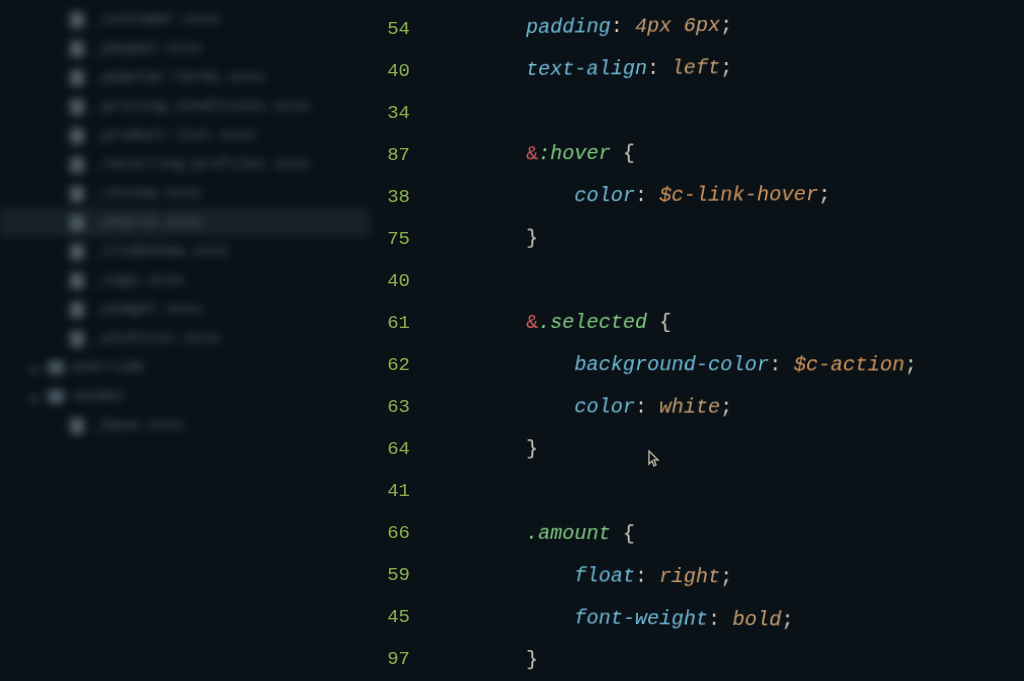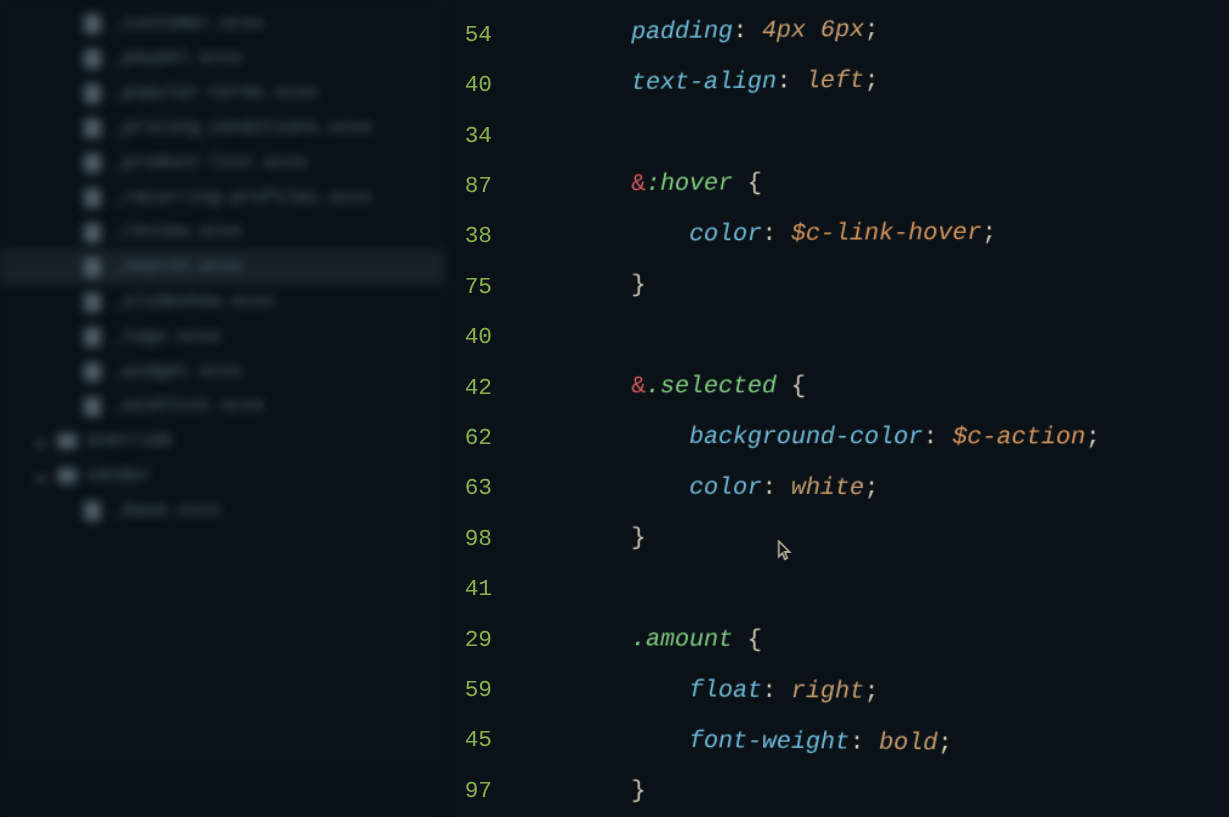--- a/index.html
+++ b/index.html
@@ -172,26 +172,26 @@
 </div>
 
 <div class="gutter" id="gutter">
     <div class="line-number">54</div>
     <div class="line-number">40</div>
     <div class="line-number">34</div>
     <div class="line-number">87</div>
     <div class="line-number">38</div>
     <div class="line-number">75</div>
     <div class="line-number">40</div>
-    <div class="line-number">42</div>
+    <div class="line-number">61</div>
     <div class="line-number">62</div>
     <div class="line-number">63</div>
-    <div class="line-number">98</div>
+    <div class="line-number">64</div>
     <div class="line-number">41</div>
-    <div class="line-number">29</div>
+    <div class="line-number">66</div>
     <div class="line-number">59</div>
     <div class="line-number">45</div>
     <div class="line-number">97</div>
   </div>
 
 <div class="editor" id="editor"><div class="code-line">        <span class="tok-prop">padding</span><span class="tok-punct">: </span><span class="tok-val">4px 6px</span><span class="tok-punct">;</span></div><div class="code-line">        <span class="tok-prop">text-align</span><span class="tok-punct">: </span><span class="tok-val">left</span><span class="tok-punct">;</span></div><div class="code-line">&nbsp;</div><div class="code-line">        <span class="tok-amp">&amp;</span><span class="tok-pseudo">:hover</span><span class="tok-punct"> {</span></div><div class="code-line">            <span class="tok-prop">color</span><span class="tok-punct">: </span><span class="tok-var">$c-link-hover</span><span class="tok-punct">;</span></div><div class="code-line">        <span class="tok-punct">}</span></div><div class="code-line">&nbsp;</div><div class="code-line">        <span class="tok-amp">&amp;</span><span class="tok-class">.selected</span><span class="tok-punct"> {</span></div><div class="code-line">            <span class="tok-prop">background-color</span><span class="tok-punct">: </span><span class="tok-var">$c-action</span><span class="tok-punct">;</span></div><div class="code-line">            <span class="tok-prop">color</span><span class="tok-punct">: </span><span class="tok-val">white</span><span class="tok-punct">;</span></div><div class="code-line">        <span class="tok-punct">}</span></div><div class="code-line">&nbsp;</div><div class="code-line">        <span class="tok-class">.amount</span><span class="tok-punct"> {</span></div><div class="code-line">            <span class="tok-prop">float</span><span class="tok-punct">: </span><span class="tok-val">right</span><span class="tok-punct">;</span></div><div class="code-line">            <span class="tok-prop">font-weight</span><span class="tok-punct">: </span><span class="tok-val">bold</span><span class="tok-punct">;</span></div><div class="code-line">        <span class="tok-punct">}</span></div><div class="code-line">&nbsp;</div></div>
 
 <svg class="cursor-pointer" viewBox="0 0 14 18">
   <path d="M1 1 L1 14 L4 11 L6 16 L8 15 L6 10 L10 10 Z" fill="none" stroke="#b0aa95" stroke-width="1.5"></path>
 </svg>

